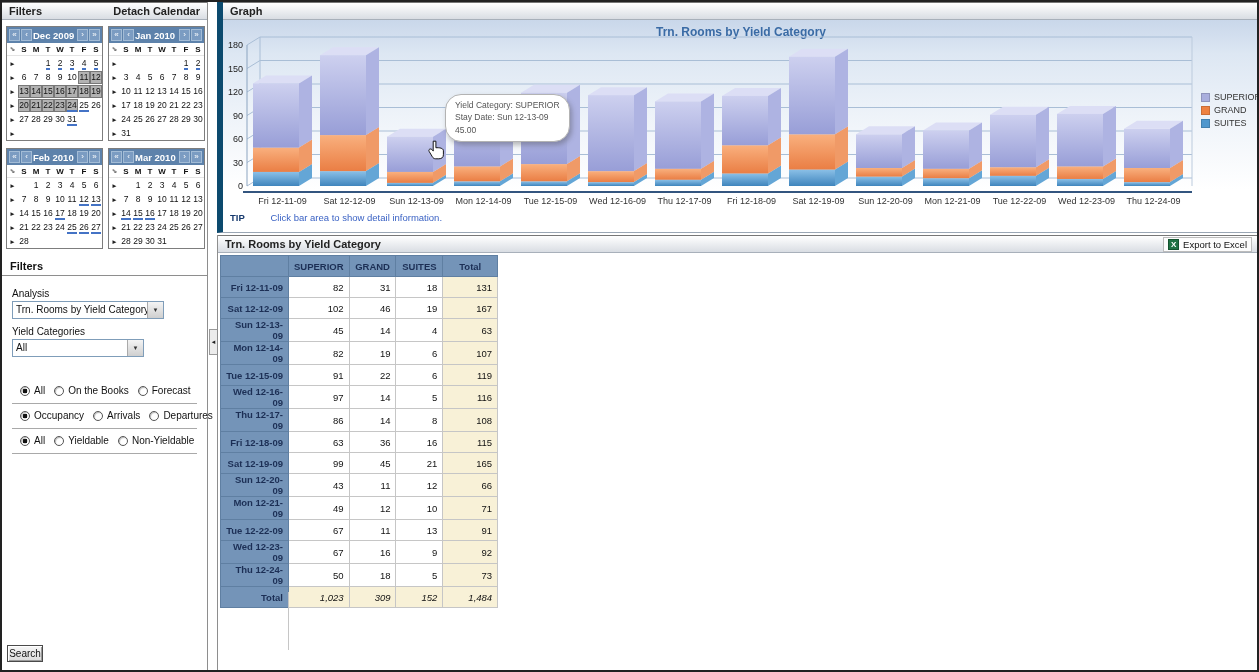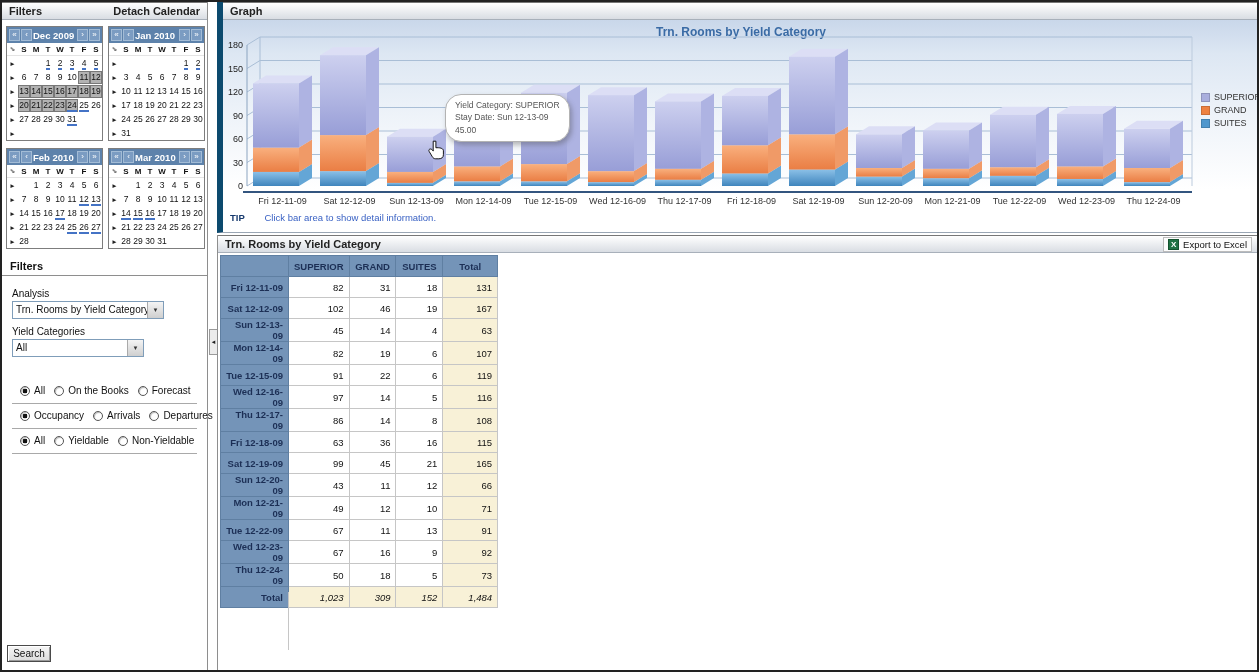--- a/index.html
+++ b/index.html
@@ -39,21 +39,21 @@
   .combo-text { flex:1; font-size:10px; padding:2px 3px 0; color:#111; white-space:nowrap; overflow:hidden; }
   .combo-btn { width:16px; background:linear-gradient(#f4f4f4,#cfcfcf); border-left:1px solid #aaa; font-size:6px;
     color:#333; display:flex; align-items:center; justify-content:center; }
   .radio-groups { margin-top:22px; }
   .radio-row { display:flex; align-items:center; gap:9px; padding:6px 2px 7px 8px; border-bottom:1px solid #a9a9a9; }
   .radio-item { display:flex; align-items:center; gap:4px; cursor:pointer; }
   .radio-dot { width:10px; height:10px; border-radius:50%; border:1px solid #555; background:#fff; flex:0 0 auto;
     box-shadow:inset 1px 1px 1px #bbb; }
   .radio-dot.sel { background:radial-gradient(circle at 50% 50%, #111 0 2.3px, #fff 2.6px); }
   .radio-label { font-size:10px; color:#111; }
-  .search-btn { position:absolute; left:5px; bottom:8px; width:44px; height:17px; font-size:10px; color:#111;
+  .search-btn { position:absolute; left:5px; bottom:8px; width:36px; height:17px; font-size:10px; color:#111;
     background:linear-gradient(#f6f6f6,#dcdcdc); border:1px solid #4a4a4a;
     box-shadow:inset 1px 1px 0 #fff, inset -1px -1px 0 #9a9a9a; text-align:center; line-height:15px; cursor:pointer; }
 
   .splitter-handle { position:absolute; left:207px; top:327px; width:9px; height:26px; background:#ececec;
     border:1px solid #9a9a9a; font-size:6px; color:#222; display:flex; align-items:center; justify-content:center; cursor:pointer; }
 
   
   .graph-panel { position:absolute; left:215px; top:0; width:1042px; height:231px; border-left:6px solid #0c4a6e; border-bottom:1px solid #9aa6b4; }
   .graph-body { position:relative; width:100%; height:212px;
     background:linear-gradient(180deg,#c9d7ea 0%, #dde7f3 16%, #eef3f9 45%, #ffffff 80%); }
@@ -61,21 +61,21 @@
   .chart-svg { position:absolute; left:0; top:0; }
   .legend { position:absolute; left:978px; top:72px; display:flex; flex-direction:column; gap:3px; }
   .legend-item { display:flex; align-items:center; gap:4px; }
   .legend-swatch { width:9px; height:9px; border:1px solid rgba(0,0,0,.15); }
   .legend-label { font-size:9px; color:#333; }
   .chart-tooltip { position:absolute; left:222px; top:74px; background:#fff; border:1px solid #b3b3b3; border-radius:16px;
     box-shadow:2px 3px 5px rgba(60,60,60,.35); padding:4px 9px 5px; font-size:8.5px; color:#555; line-height:1.45; white-space:nowrap; }
   .hand-cursor { position:absolute; left:205px; top:120px; }
   .tip-row { position:absolute; left:7px; top:192px; font-size:9.5px; }
   .tip-label { color:#173a6e; font-weight:bold; }
-  .tip-text { color:#3a62c4; margin-left:17px; }
+  .tip-text { color:#3a62c4; margin-left:23px; }
 
   
   .table-panel { position:absolute; left:215px; top:233px; width:1042px; height:435px; border-left:1px solid #8e8e8e; background:#fff; }
   .export-link { display:flex; align-items:center; gap:4px; font-size:9.5px; font-weight:normal; color:#111;
     border:1px solid #bcbcbc; background:#fcfcfc; padding:1px 4px; cursor:pointer; }
   .excel-icon { width:11px; height:11px; background:#1f7244; color:#fff; font-size:8px; font-weight:bold;
     display:flex; align-items:center; justify-content:center; border:1px solid #14532f; }
   .data-table { border-collapse:collapse; margin:2px 0 0 2px; font-size:9.5px; }
   .data-table th, .data-table td { height:21px; padding:0 5px; }
   .data-table th { background:#7494b8; color:#1c2f55; border:1px solid #5f7fa2; font-weight:bold; text-align:center; }

